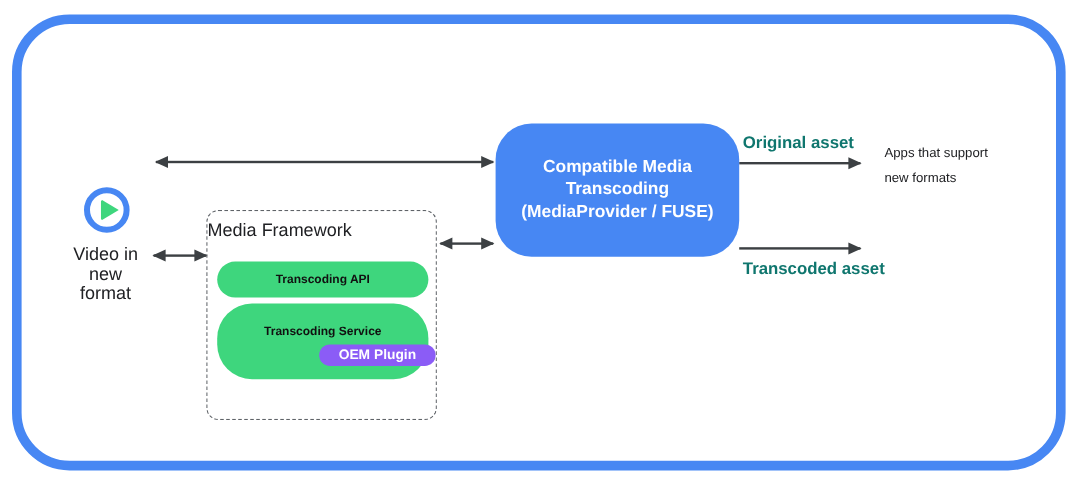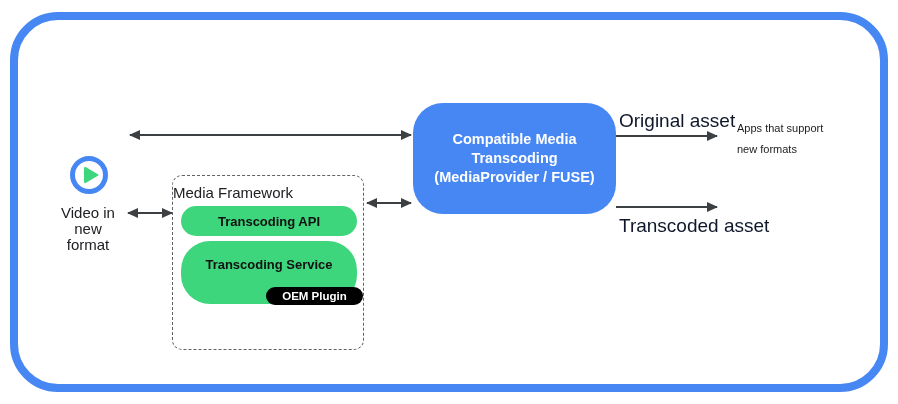--- a/index.html
+++ b/index.html
@@ -22,21 +22,21 @@
     box-sizing:border-box;border:5px solid #4787f3;border-radius:50%;background:#fff;
   }
   .play-triangle{
     position:absolute;left:9px;top:5px;width:0;height:0;
     border-top:9px solid transparent;border-bottom:9px solid transparent;
     border-left:15px solid #3ed67d;border-radius:3px;
   }
   
   .txt{position:absolute;white-space:pre-line;}
   .caption-left{left:48px;top:205px;width:80px;text-align:center;font-size:15px;line-height:16px;}
-  .asset-label{font-size:19px;color:#0f172a;}
+  .asset-label{font-size:14px;color:#0f766e;font-weight:bold;}
   .apps-label{font-size:11px;line-height:21px;}
   
   .arrow{position:absolute;height:2px;background:#3c4043;}
   .arrow::after{
     content:'';position:absolute;right:-1px;top:-4px;width:0;height:0;
     border-top:5px solid transparent;border-bottom:5px solid transparent;
     border-left:11px solid #3c4043;
   }
   .arrow.both::before{
     content:'';position:absolute;left:-1px;top:-4px;width:0;height:0;
@@ -48,28 +48,28 @@
     position:absolute;left:172px;top:175px;width:192px;height:175px;
     box-sizing:border-box;border:1.5px dashed #5f6368;border-radius:10px;
   }
   .framework-title{
     position:absolute;left:0;top:8px;width:100%;text-align:left;
     font-size:15px;color:#202124;
   }
   .pill{
     position:absolute;left:8px;width:176px;box-sizing:border-box;
     display:flex;align-items:center;justify-content:center;
-    font-size:13px;color:#111;
+    font-size:10px;color:#111;margin-top:12px;
   }
   .pill-api{top:30px;height:30px;border-radius:15px;background:#3ed67d;font-weight:bold;}
   .pill-service{top:65px;height:63px;border-radius:29px;background:#3ed67d;font-weight:bold;padding-bottom:16px;}
   .pill-hardware{top:133px;height:30px;border-radius:15px;background:#edf6d8;}
   .badge-oem{
     position:absolute;left:93px;top:111px;width:97px;height:18px;
-    border-radius:9px;background:#000000;color:#ffffff;
+    border-radius:9px;background:#8b5cf6;color:#ffffff;
     display:flex;align-items:center;justify-content:center;
     font-size:11.5px;font-weight:bold;
   }
   
   .transcoder{
     position:absolute;left:413px;top:103px;width:203px;height:111px;
     border-radius:30px;background:#4787f3;
     display:flex;align-items:center;justify-content:center;
     color:#ffffff;font-weight:bold;font-size:14.5px;line-height:19px;
     text-align:center;white-space:pre-line;

